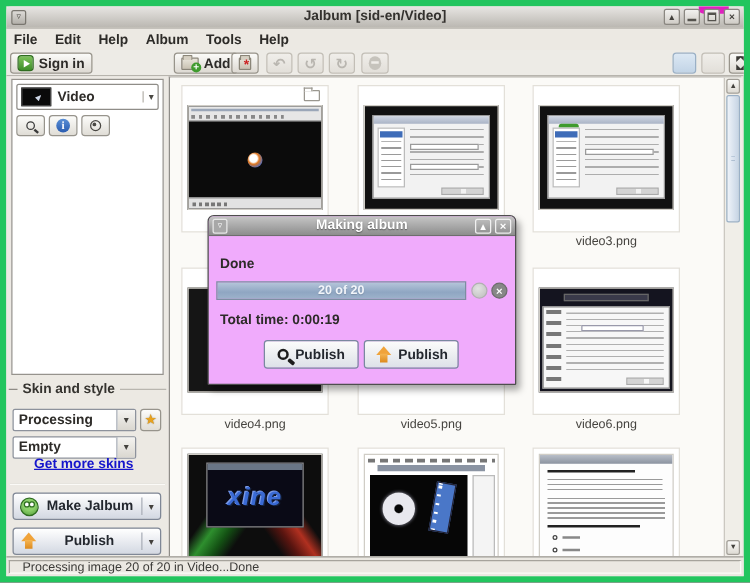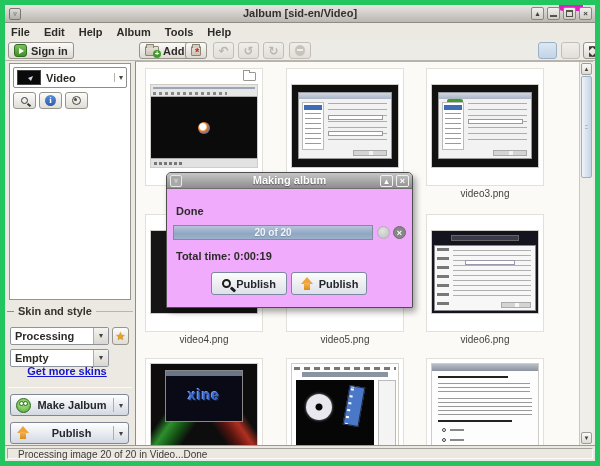--- a/index.html
+++ b/index.html
@@ -114,21 +114,21 @@
   .mini-prefs .panel { position:absolute; left:2%; right:2%; top:14px; bottom:2px; background:#f7f7f7; border:1px solid #888; }
   .mini-prefs .icons { position:absolute; left:2px; top:2px; width:12px; bottom:2px; background:repeating-linear-gradient(#777 0 3px,transparent 3px 9px); }
   .mini-prefs .body { position:absolute; left:18px; right:4px; top:4px; bottom:10px; background:repeating-linear-gradient(#b0b0b0 0 1px,transparent 1px 5px); }
   .mini-prefs .drop { position:absolute; left:30px; right:20px; top:14px; height:5px; background:#fff; border:1px solid #99a; }
   .mini-prefs .btns { position:absolute; right:4px; bottom:2px; width:30px; height:6px; background:repeating-linear-gradient(90deg,#d4d4d4 0 13px,transparent 13px 17px); border:1px solid #aaa; }
   .mini-xine { background:#0d0d0d; overflow:hidden; }
   .mini-xine .streak-g { position:absolute; left:-20px; top:30px; width:70px; height:90px; background:linear-gradient(125deg,transparent 35%,#2e8f2e 45%,#145214 55%,transparent 65%); }
   .mini-xine .streak-r { position:absolute; right:-20px; top:30px; width:70px; height:90px; background:linear-gradient(235deg,transparent 35%,#b03020 45%,#5a1510 55%,transparent 65%); }
   .mini-xine .win { position:absolute; left:14px; right:14px; top:6px; height:52px; background:#0a0a16; border:1px solid #888; }
   .mini-xine .win .cap { position:absolute; left:0; right:0; top:0; height:5px; background:#6a7686; }
-  .mini-xine .logo { position:absolute; left:0; right:0; top:16px; text-align:center; font-size:14px; font-weight:bold; color:#3a6ad4; text-shadow:1px 1px 0 #16233f, -1px -1px 0 #7a9ae8; letter-spacing:1px; }
+  .mini-xine .logo { position:absolute; left:0; right:0; top:16px; text-align:center; font-size:20px; font-weight:bold; font-style:italic; color:#3a6ad4; text-shadow:1px 1px 0 #16233f, -1px -1px 0 #7a9ae8; letter-spacing:1px; }
   .mini-xine .ctrlwin { position:absolute; left:6px; right:24px; bottom:0; height:22px; background:#f2f2f2; border:1px solid #888; }
   .mini-xine .ctrlwin .cap { position:absolute; left:0; right:0; top:0; height:5px; background:#555; }
   .mini-cd { background:#fff; }
   .mini-cd .menu { position:absolute; left:2px; right:2px; top:3px; height:3px; background:repeating-linear-gradient(90deg,#777 0 6px,transparent 6px 10px); }
   .mini-cd .cap { position:absolute; left:10px; right:10px; top:8px; height:5px; background:#8a93a2; }
   .mini-cd .body { position:absolute; left:4px; right:24px; top:16px; bottom:8px; background:#060606; }
   .mini-cd .disc { position:absolute; left:10px; top:14px; width:26px; height:26px; border-radius:50%; background:radial-gradient(circle,#060606 0 3px,#e8e8ee 4px 100%); box-shadow:0 0 3px #99a; }
   .mini-cd .film { position:absolute; right:12px; top:6px; width:16px; height:40px; background:#4a77c8; transform:rotate(10deg); background-image:repeating-linear-gradient(#fff 0 2px,transparent 2px 7px); background-size:3px 100%; background-repeat:repeat-y; background-position:1px 2px; border:1px solid #223; }
   .mini-cd .side { position:absolute; right:2px; top:16px; width:18px; bottom:8px; background:#f4f4f4; border:1px solid #bbb; }
   .mini-wiz { background:#fdfdfd; }

